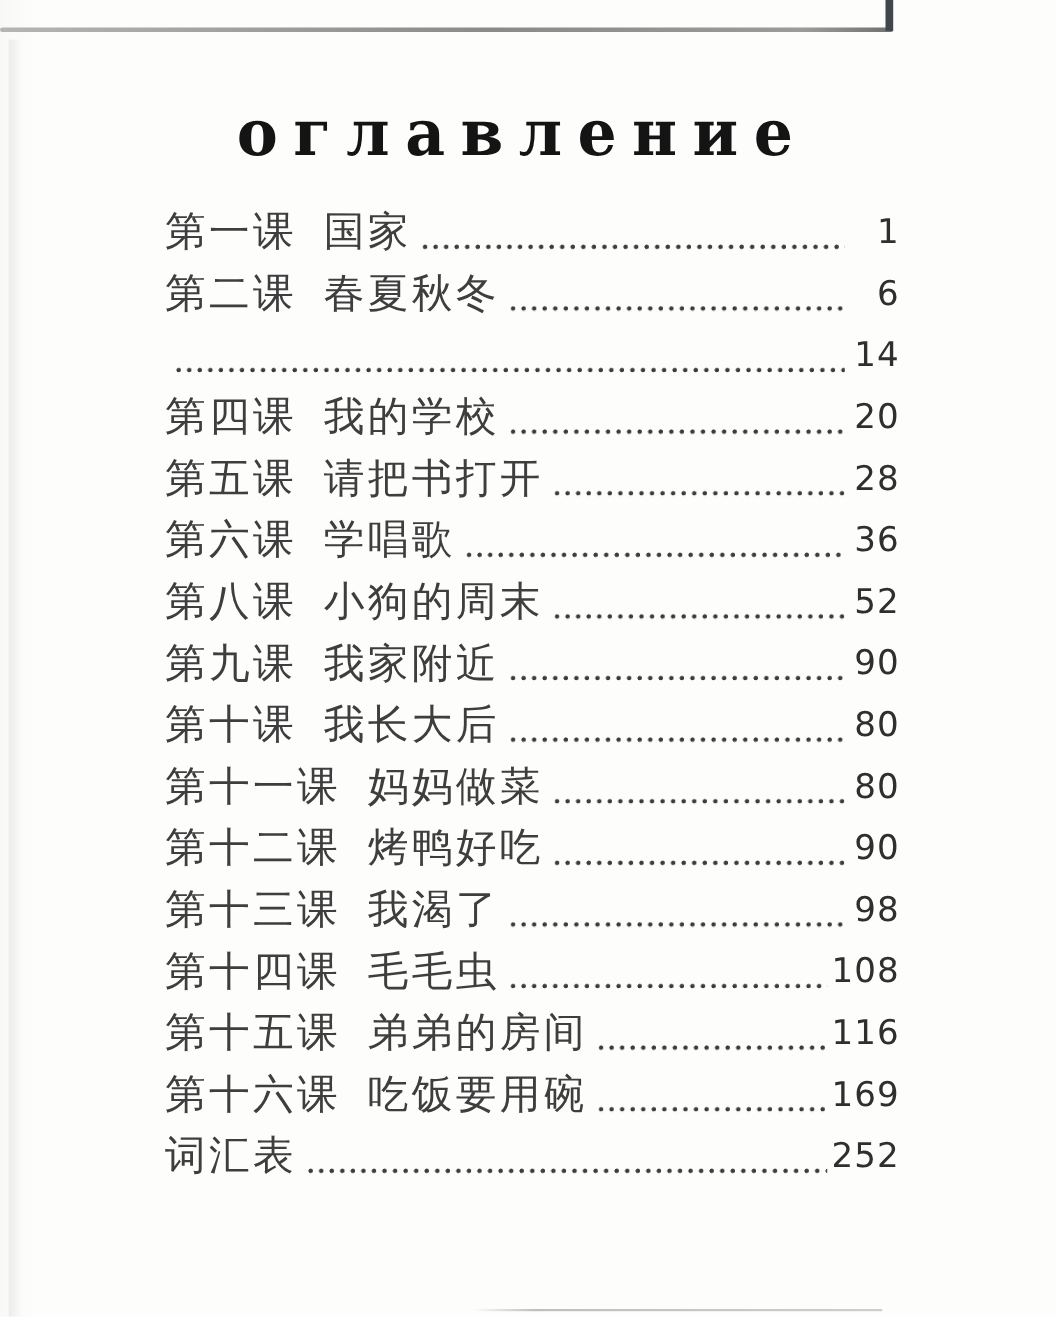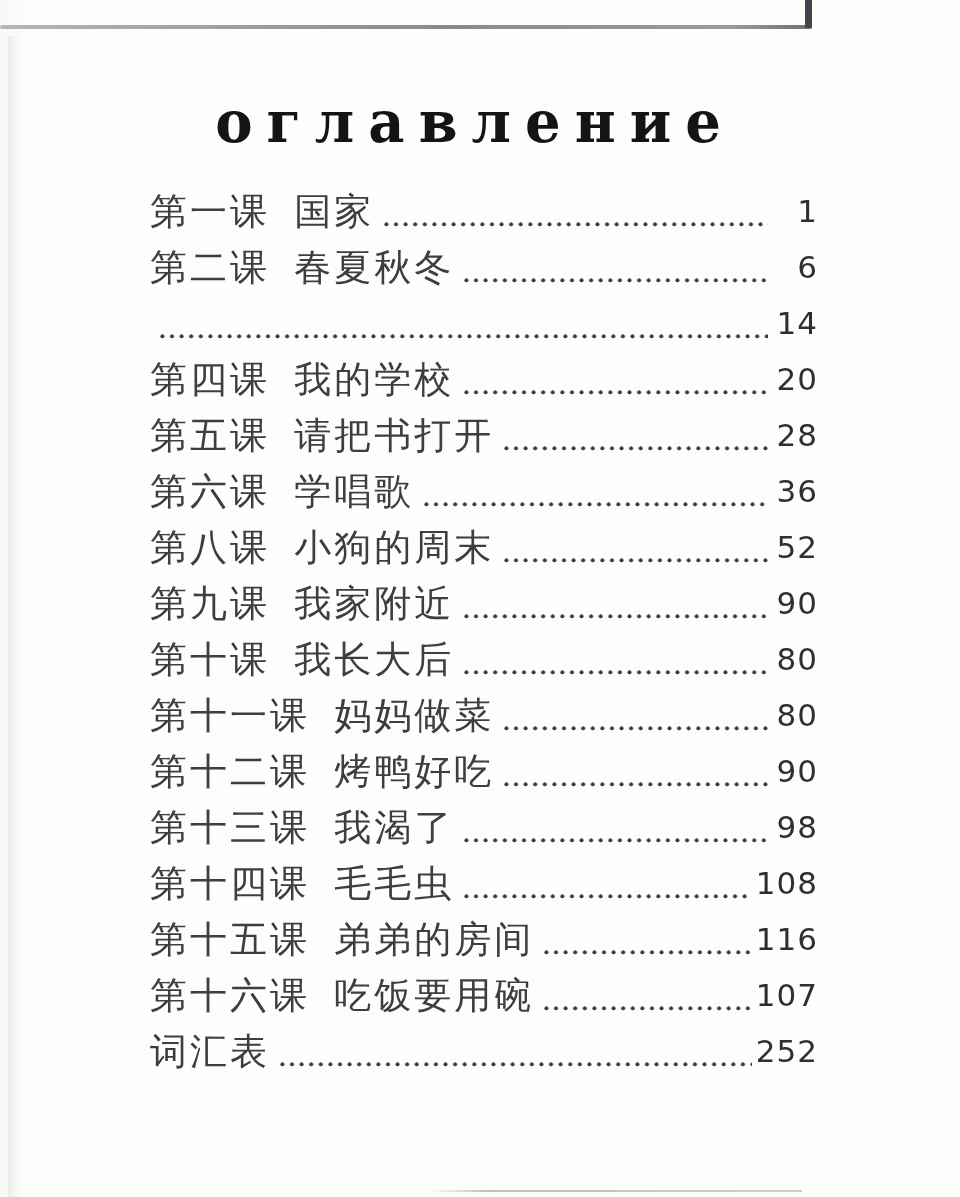--- a/index.html
+++ b/index.html
@@ -196,21 +196,21 @@
 
     <div class="toc-row">
       <span class="toc-label">第十五课 弟弟的房间</span>
       <span class="dot-leader"></span>
       <span class="toc-page">116</span>
     </div>
 
     <div class="toc-row">
       <span class="toc-label">第十六课 吃饭要用碗</span>
       <span class="dot-leader"></span>
-      <span class="toc-page">107</span>
+      <span class="toc-page">169</span>
     </div>
 
     <div class="toc-row">
       <span class="toc-label">词汇表</span>
       <span class="dot-leader"></span>
       <span class="toc-page">252</span>
     </div>
   </div>
 
 </div>

